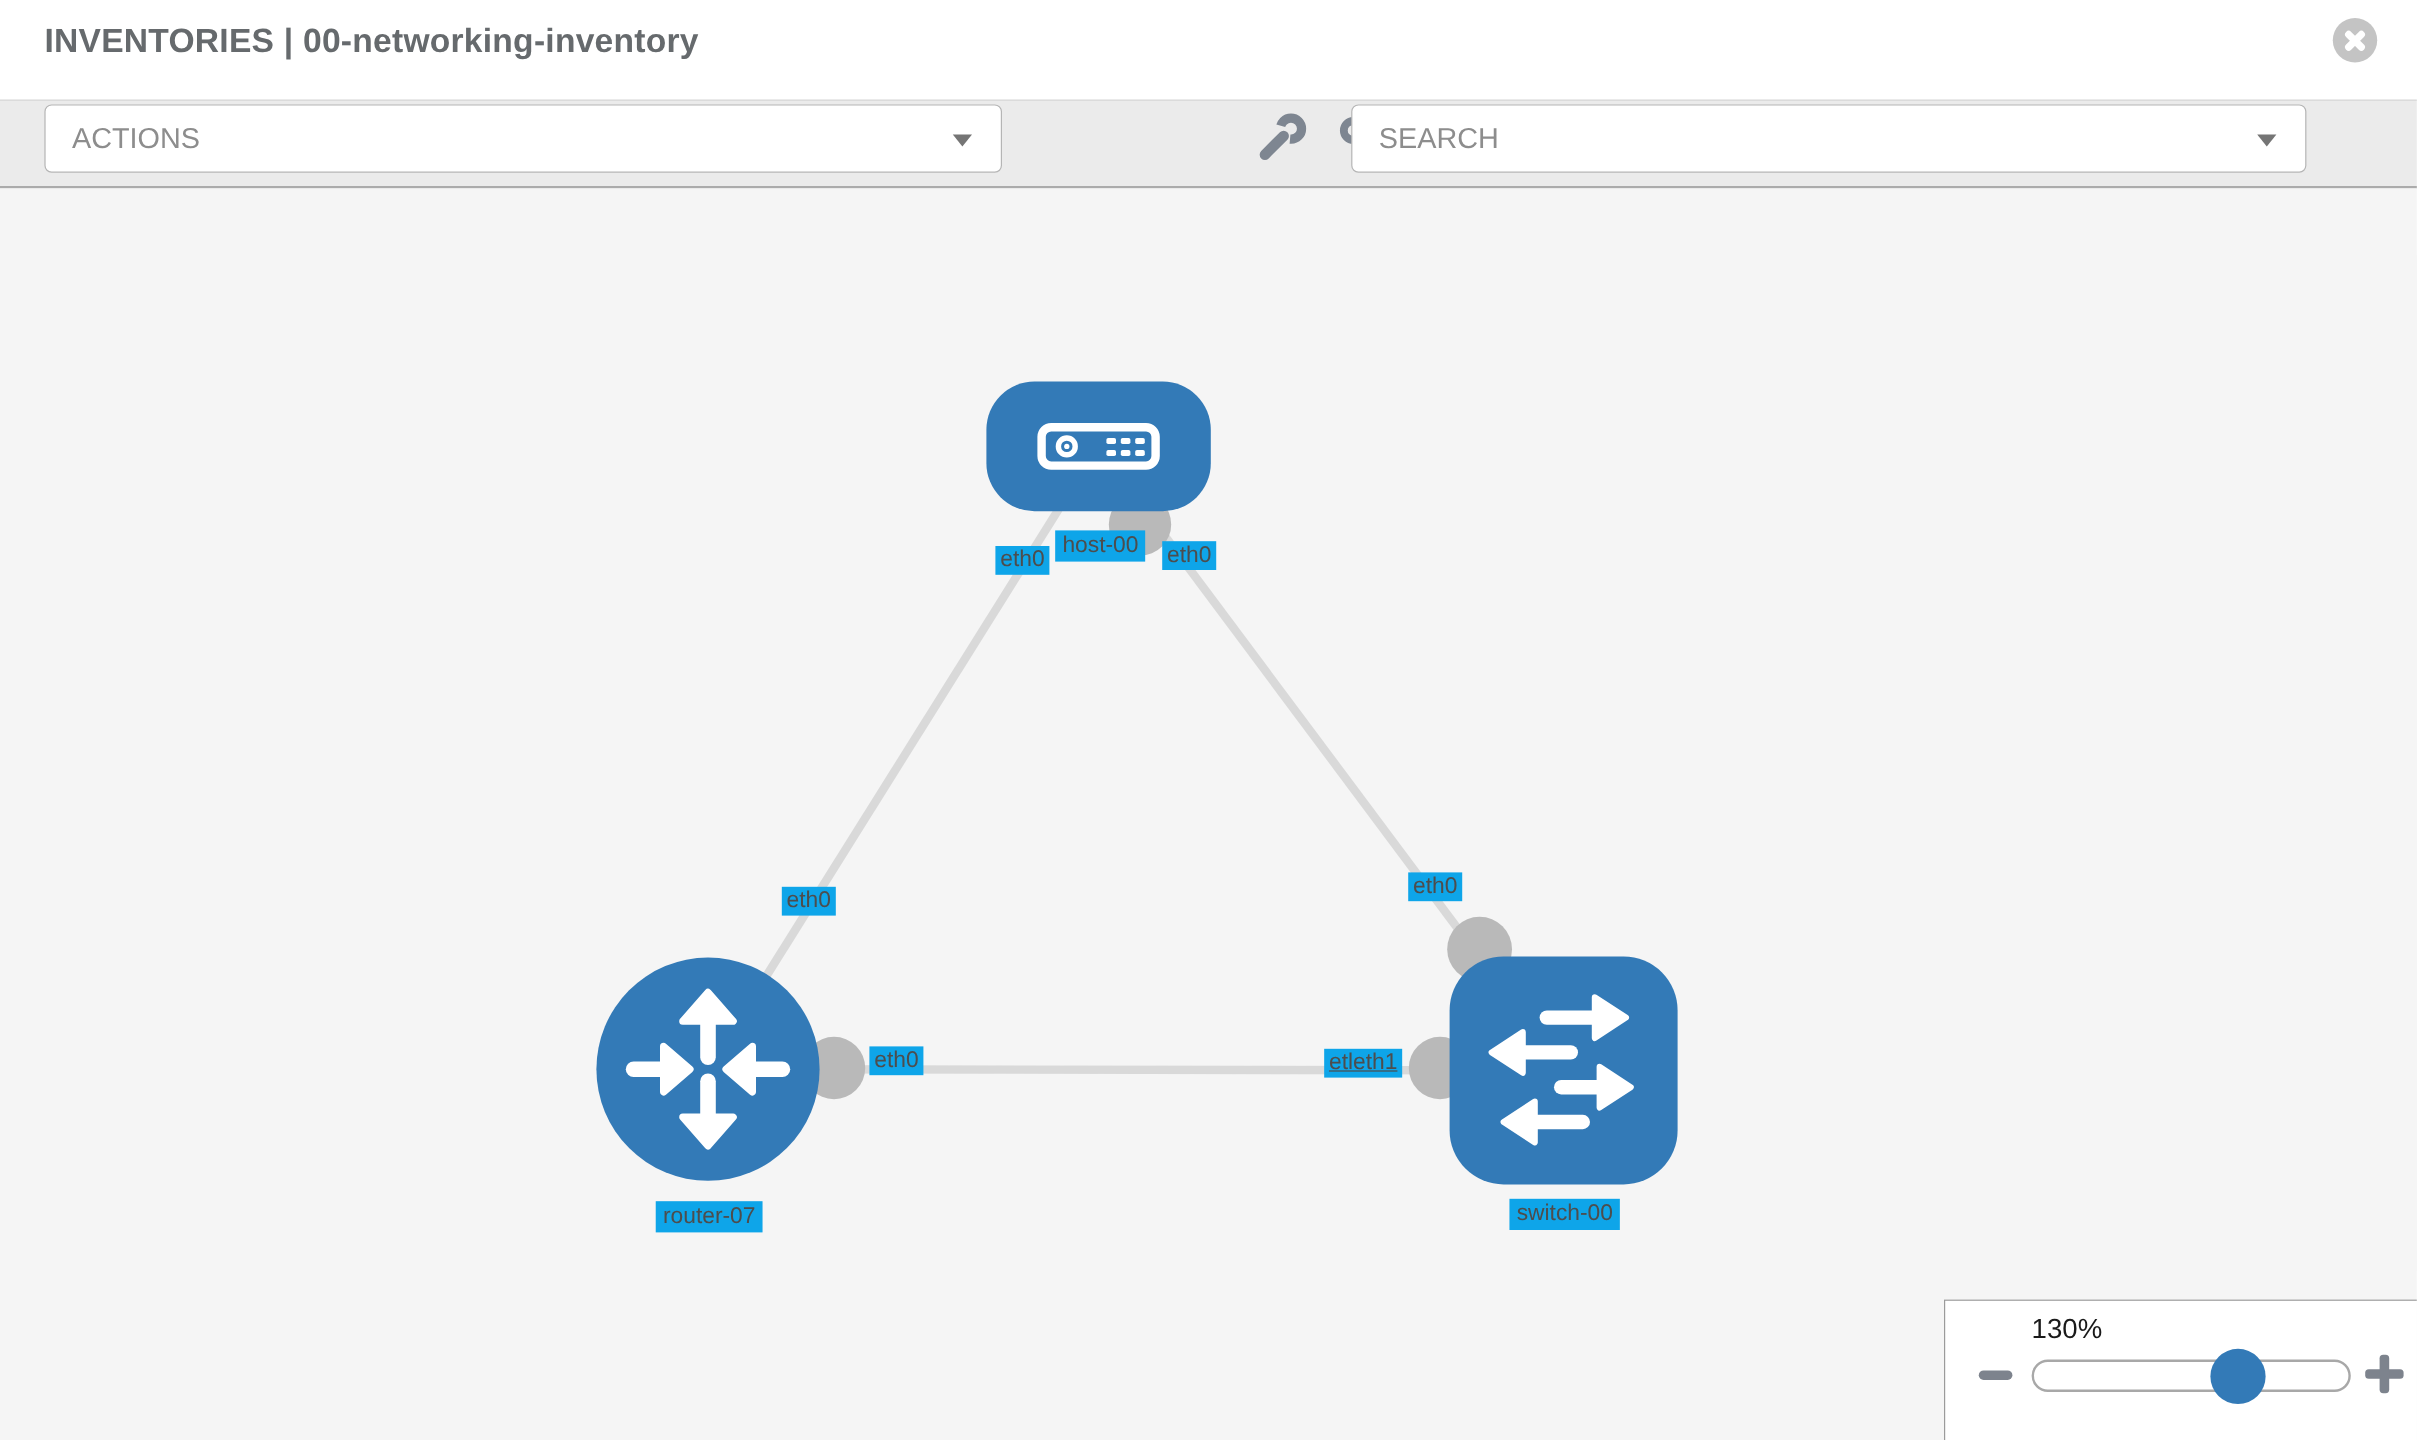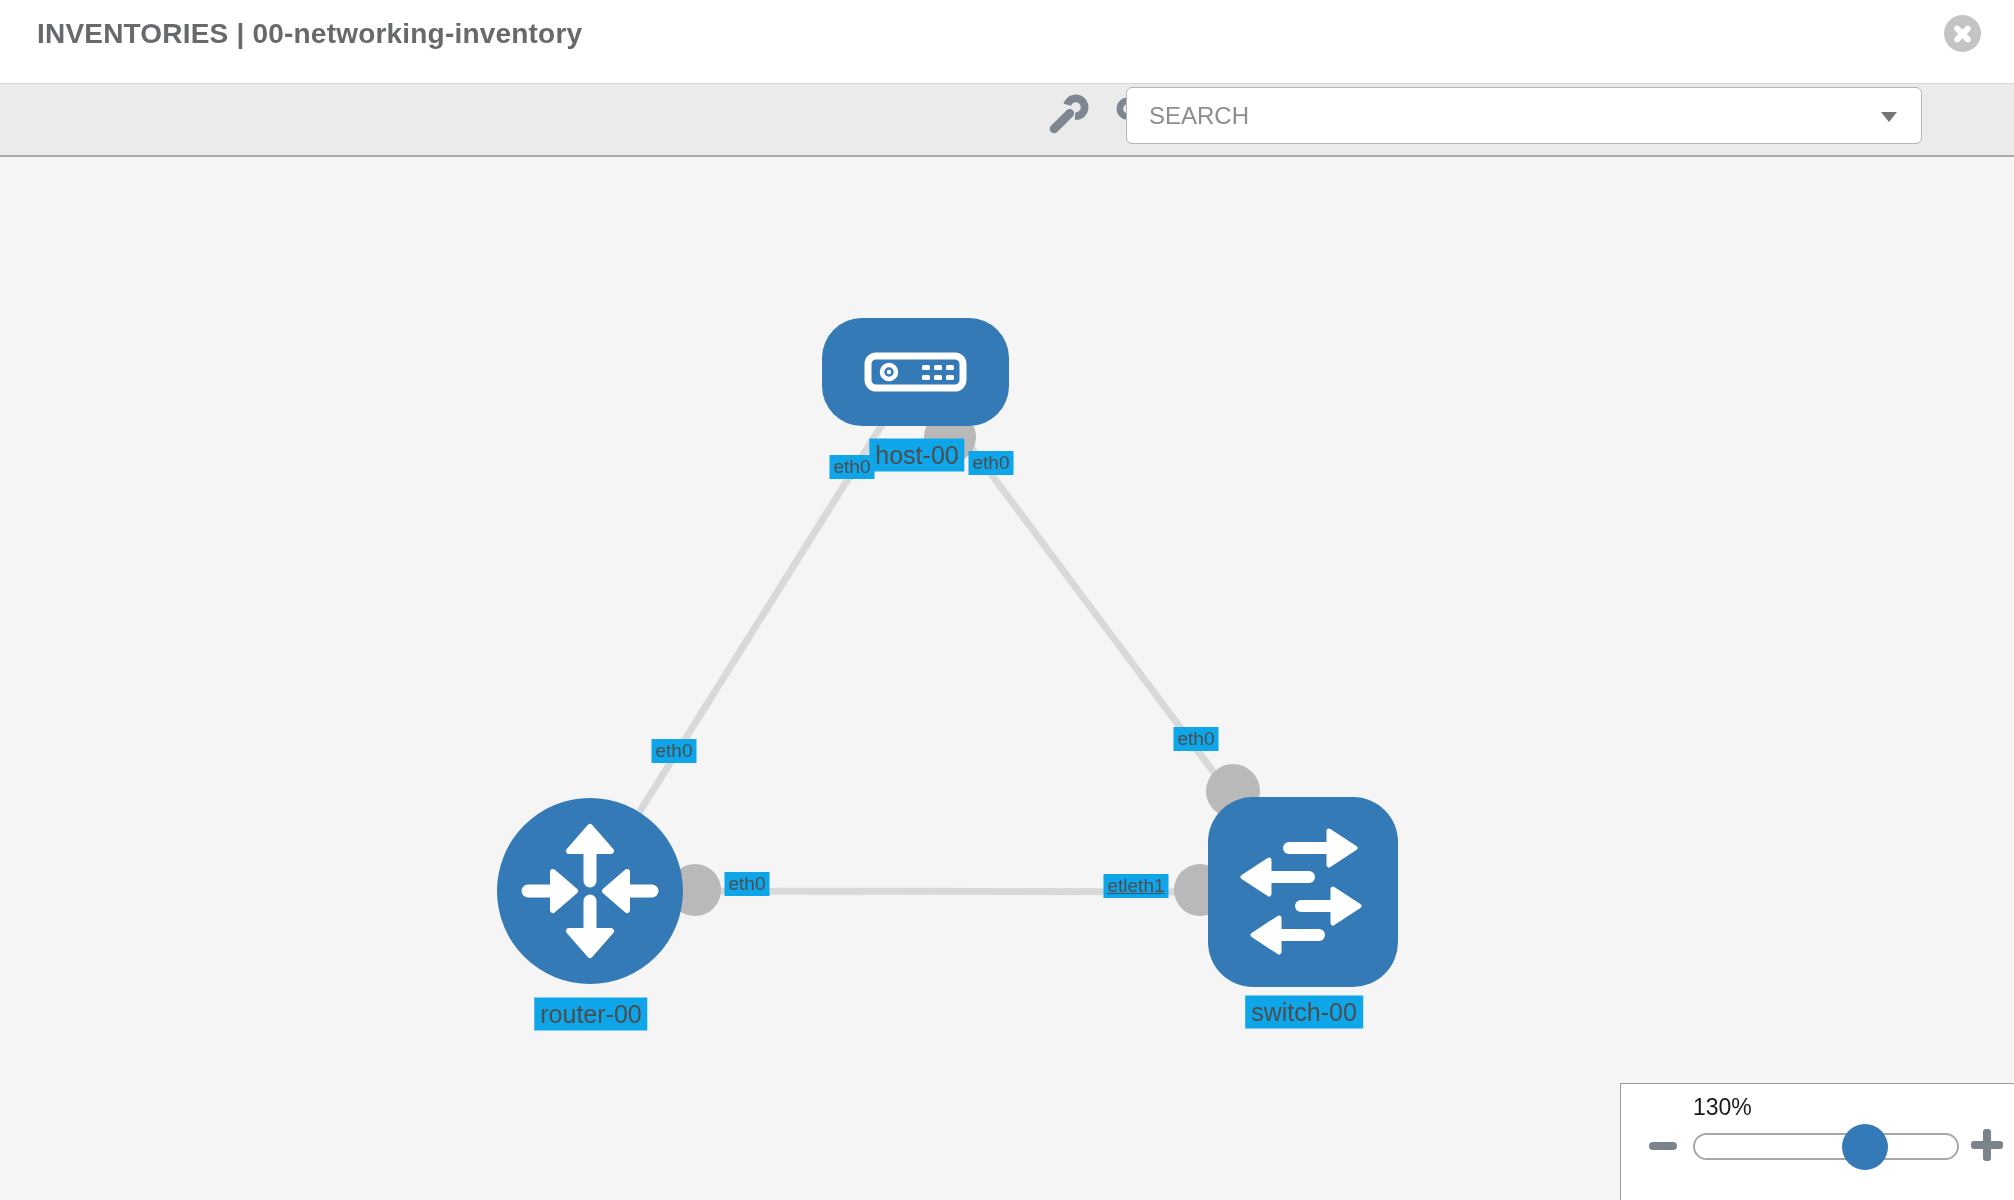--- a/index.html
+++ b/index.html
@@ -25,21 +25,21 @@
   .tool-btn { position:absolute; top:9px; width:46px; height:46px; background:transparent; border:none; cursor:pointer; }
   .tool-btn svg { display:block; }
   .wrench-btn { left:1044px; }
   .key-btn { left:1112px; }
 
   
   .canvas { position:relative; width:2014px; height:1043px; background:#f5f5f5; overflow:hidden; }
   .topo-svg { position:absolute; left:0; top:0; }
 
   .node-label, .if-label { position:absolute; transform:translate(-50%,-50%); background:#0ea5e9; color:#4d4d4d; white-space:nowrap; }
-  .node-label { font-size:25px; padding:2px 6px; }
+  .node-label { font-size:19px; padding:2px 6px; }
   .if-label { font-size:19px; padding:1px 4px; }
 
   
   .zoom-panel { position:absolute; left:1620px; top:926px; width:400px; height:300px; background:#ffffff; border:1px solid #9b9b9b; }
   .zoom-value { position:absolute; left:72px; top:10px; width:266px; text-align:left; font-size:23px; color:#1a1a1a; }
   .zoom-minus { position:absolute; left:28px; top:58px; width:28px; height:8px; border-radius:4px; background:#7d838d; cursor:pointer; }
   .zoom-plus { position:absolute; left:350px; top:45px; width:32px; height:32px; cursor:pointer; }
   .zoom-plus .ph { position:absolute; left:0; top:12px; width:32px; height:8px; border-radius:3px; background:#7d838d; }
   .zoom-plus .pv { position:absolute; left:12px; top:0; width:8px; height:32px; border-radius:3px; background:#7d838d; }
   .zoom-track { position:absolute; left:72px; top:49px; width:266px; height:27px; background:#ffffff; border:2px solid #a8a8a8; border-radius:14px; cursor:pointer; }
@@ -52,20 +52,24 @@
 
   <div class="header">
     <div class="header-title">INVENTORIES | 00-networking-inventory</div>
     <div class="close-btn">
       <div class="bar b1"></div>
       <div class="bar b2"></div>
     </div>
   </div>
 
   <div class="toolbar">
+    <div class="select-box actions-box">
+      <span class="sel-label">ACTIONS</span>
+      <span class="caret-down"></span>
+    </div>
 
     <button class="tool-btn wrench-btn">
       <svg width="46" height="46" viewBox="0 0 24 24">
         <g transform="translate(12,12) rotate(45)" fill="none" stroke="#7e8691">
           <circle cx="0" cy="-6.5" r="4.6" stroke-width="4" stroke-dasharray="21 8" stroke-dashoffset="-12"></circle>
           <line x1="0" y1="-2" x2="0" y2="9.5" stroke-width="4.6" stroke-linecap="round"></line>
         </g>
       </svg>
     </button>
 
@@ -142,21 +146,21 @@
           <polygon points="-34,-32 -60,-15 -34,2" stroke-width="5"></polygon>
           <line x1="-2" y1="14" x2="32" y2="14" stroke-width="12"></line>
           <polygon points="30,-3 56,14 30,31" stroke-width="5"></polygon>
           <line x1="16" y1="43" x2="-26" y2="43" stroke-width="12"></line>
           <polygon points="-24,26 -50,43 -24,60" stroke-width="5"></polygon>
         </g>
       </g>
     </svg>
 
     <div class="node-label" style="left:917px; top:298px;">host-00</div>
-    <div class="node-label" style="left:591px; top:857px;">router-00</div>
+    <div class="node-label" style="left:591px; top:857px;">router-07</div>
     <div class="node-label" style="left:1304px; top:855px;text-align:center;">switch-00</div>
 
     <div class="if-label" style="left:852px; top:310px;">eth0</div>
     <div class="if-label" style="left:991px; top:306px;">eth0</div>
     <div class="if-label" style="left:674px; top:594px;">eth0</div>
     <div class="if-label" style="left:747px; top:727px;">eth0</div>
     <div class="if-label" style="left:1196px; top:582px;">eth0</div>
     <div class="if-label" style="left:1136px; top:729px;text-decoration:underline;">etleth1</div>
 
     <div class="zoom-panel">

